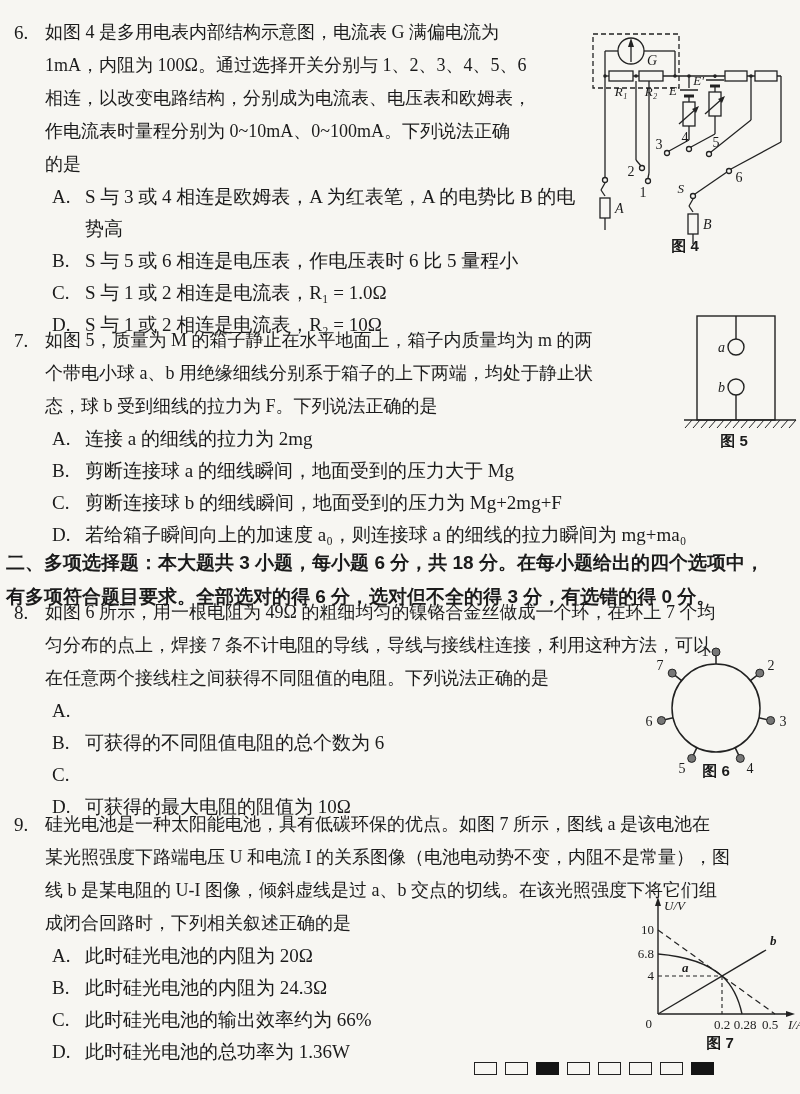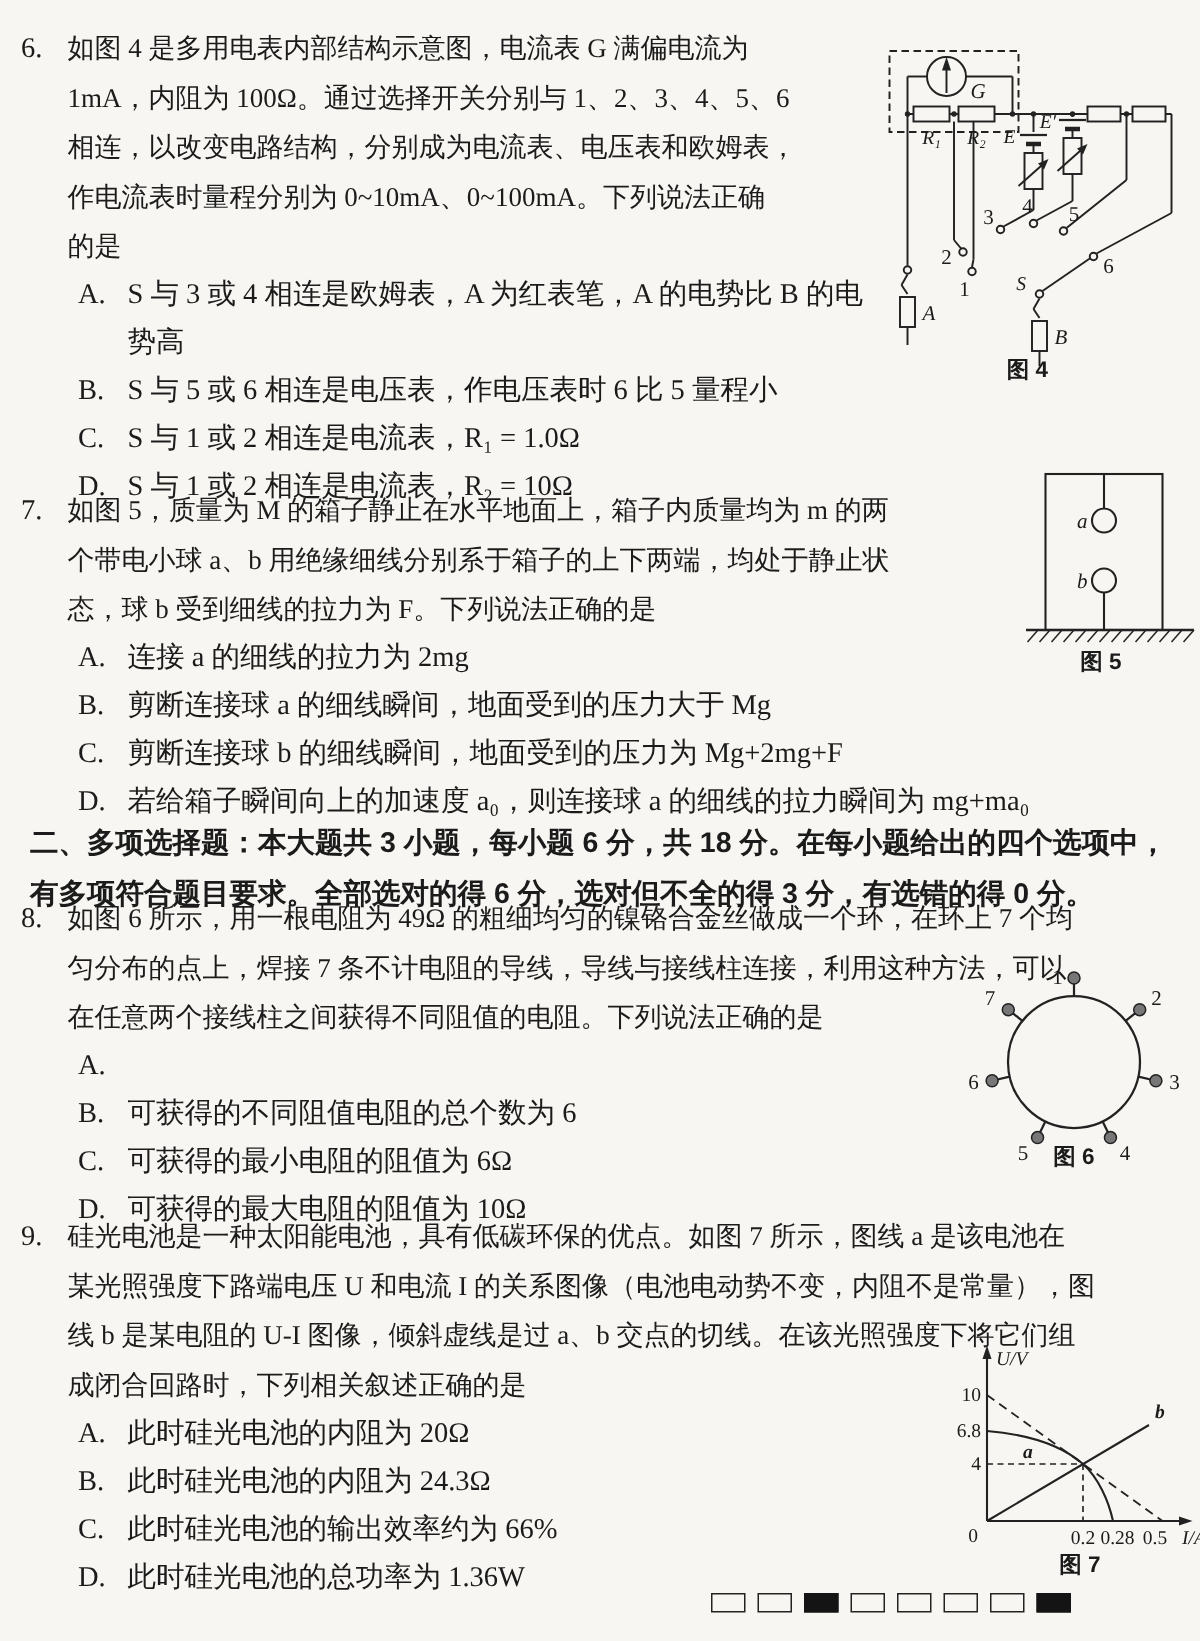--- a/index.html
+++ b/index.html
@@ -11,21 +11,21 @@
   }
   .q{position:absolute;left:14px;}
   .qrow{display:flex;align-items:flex-start;}
   .qnum{width:31px;flex:none;font-size:19px;line-height:33px;}
   .stem{font-size:18px;line-height:33px;white-space:pre-line;}
   .opts{margin-left:38px;}
   .opt{display:flex;font-size:19px;line-height:32px;}
   .optlabel{width:33px;flex:none;}
   .opttext{white-space:pre-line;}
   .sec{
-    position:absolute;left:20px;top:546px;
+    position:absolute;left:6px;top:546px;
     font-family:"Liberation Sans","DejaVu Sans",sans-serif;
     font-weight:bold;font-size:19px;line-height:34px;white-space:pre-line;
   }
   .fig{position:absolute;}
   svg{display:block;overflow:visible;}
   svg text{font-family:"Liberation Serif","DejaVu Serif",serif;fill:#1b1b1b;}
   .svg-var{font-style:italic;font-size:13px;}
   .svg-var-lg{font-style:italic;font-size:14px;}
   .svg-num{font-size:13px;}
   .svg-num-lg{font-size:14px;}
@@ -250,21 +250,20 @@
     <div class="opts">
       <div class="opt">
         <span class="optlabel">A.</span>
       </div>
       <div class="opt">
         <span class="optlabel">B.</span>
         <div class="opttext">可获得的不同阻值电阻的总个数为 6</div>
       </div>
       <div class="opt">
         <span class="optlabel">C.</span>
-        <div class="opttext">可获得的最小电阻的阻值为 6Ω</div>
       </div>
       <div class="opt">
         <span class="optlabel">D.</span>
         <div class="opttext">可获得的最大电阻的阻值为 10Ω</div>
       </div>
     </div>
   </section>
 
   <div class="fig" style="left:638px;top:642px;">
     <svg width="160" height="145" viewBox="0 0 160 145">

